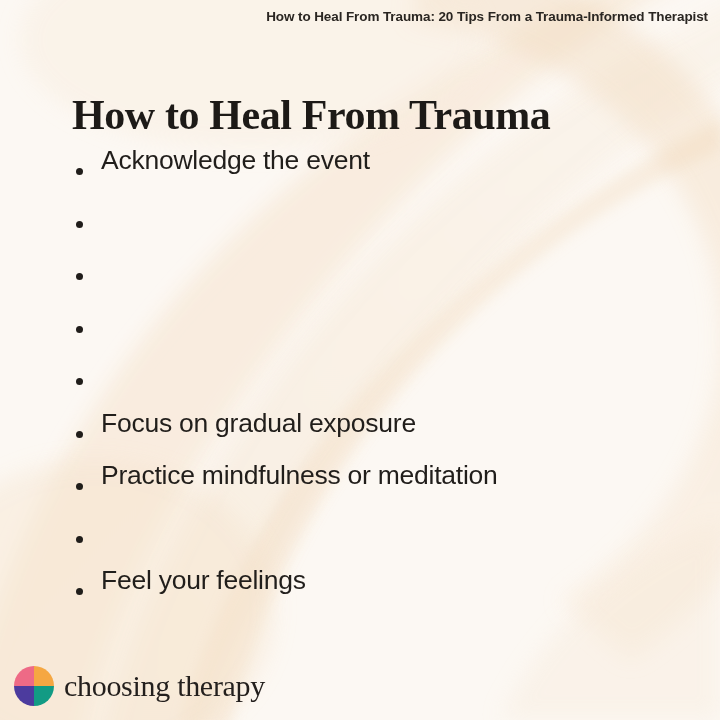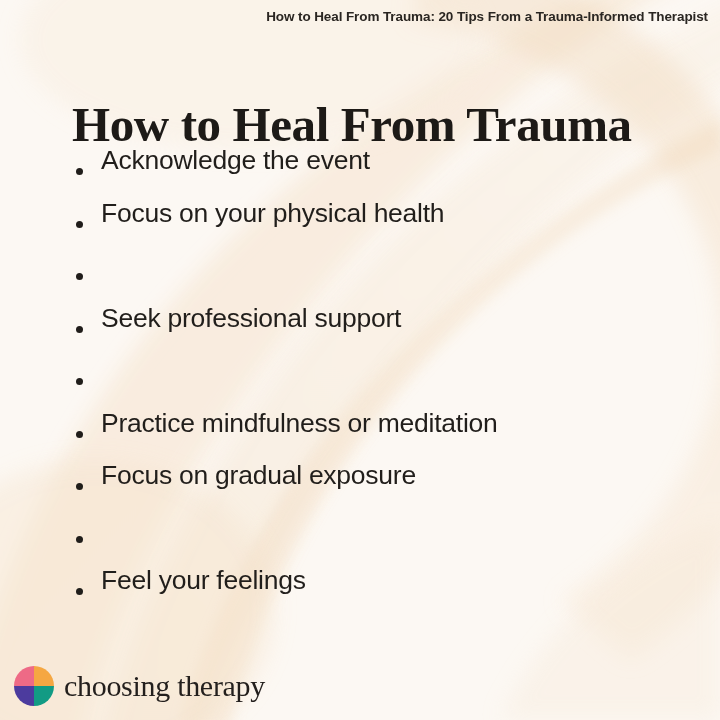--- a/index.html
+++ b/index.html
@@ -38,21 +38,21 @@
     white-space: nowrap;
   }
 
   
   #title {
     position: absolute;
     top: 63px;
     left: 72px;
     z-index: 3;
     font-family: "Liberation Serif", "DejaVu Serif", serif;
-    font-size: 49px;
+    font-size: 42px;
     font-weight: 700;
     letter-spacing: -0.4px;
     color: #1d1a17;
     white-space: nowrap;
   }
 
   
   #list {
     position: absolute;
     top: 145px;
@@ -185,39 +185,37 @@
 
   <h1 id="title">How to Heal From Trauma</h1>
 
   <ul id="list">
       <li>
         <span class="dot"></span>
         <span class="txt">Acknowledge the event</span>
       </li>
       <li>
         <span class="dot"></span>
-        <span class="txt">Focus on your physical health</span>
-      </li>
-      <li>
-        <span class="dot"></span>
-      </li>
-      <li>
-        <span class="dot"></span>
-        <span class="txt">Seek professional support</span>
-      </li>
-      <li>
-        <span class="dot"></span>
+      </li>
+      <li>
+        <span class="dot"></span>
+      </li>
+      <li>
+        <span class="dot"></span>
+      </li>
+      <li>
+        <span class="dot"></span>
+      </li>
+      <li>
+        <span class="dot"></span>
+        <span class="txt">Focus on gradual exposure</span>
       </li>
       <li>
         <span class="dot"></span>
         <span class="txt">Practice mindfulness or meditation</span>
-      </li>
-      <li>
-        <span class="dot"></span>
-        <span class="txt">Focus on gradual exposure</span>
       </li>
       <li>
         <span class="dot"></span>
       </li>
       <li>
         <span class="dot"></span>
         <span class="txt">Feel your feelings</span>
       </li>
     </ul>
 

